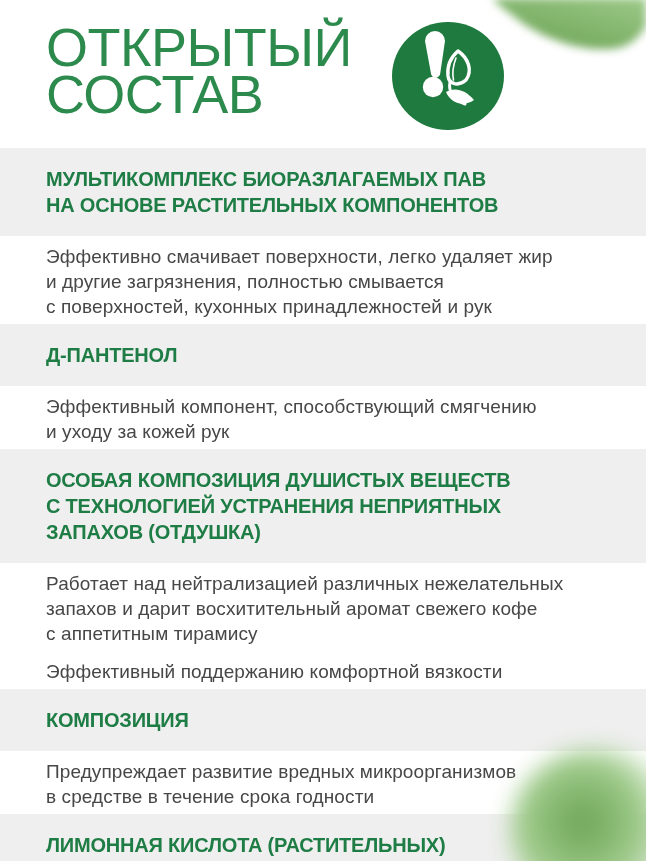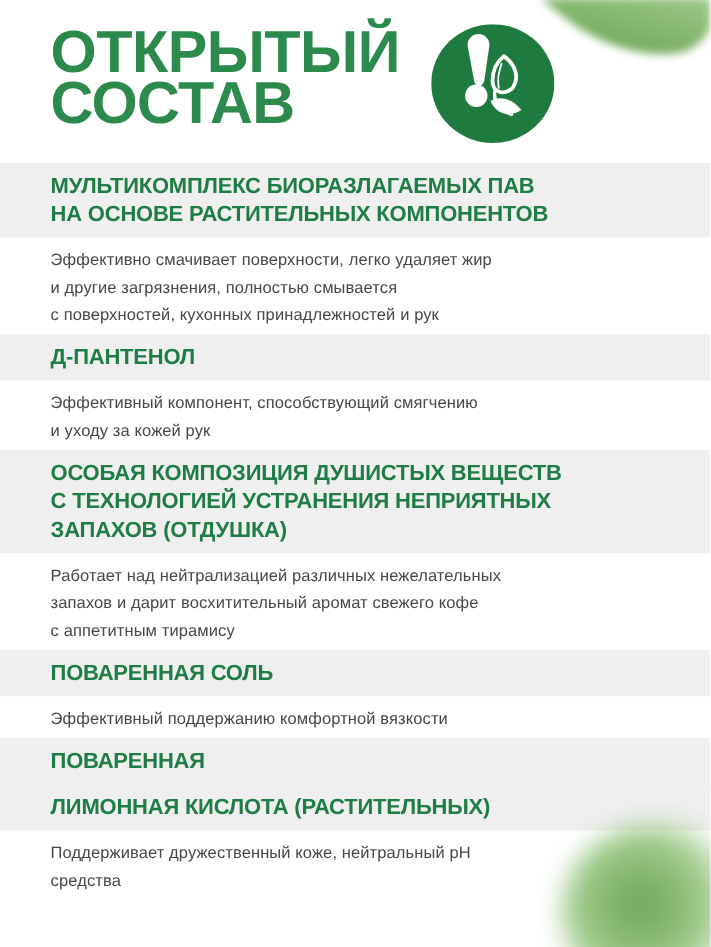--- a/index.html
+++ b/index.html
@@ -16,53 +16,53 @@
 
   
   .header { position: relative; height: 148px; z-index: 1; }
 
   .title {
     position: absolute;
     left: 46px;
     top: 24px;
     font-size: 54px;
     line-height: 47px;
-    font-weight: bold;
+    font-weight: normal;
     letter-spacing: -0.5px;
     color: var(--title-green, #2c8a4d);
     white-space: pre-line;
   }
 
   .badge {
     position: absolute;
     left: 392px;
     top: 22px;
     width: 112px;
     height: 108px;
   }
   .badge svg { display: block; width: 100%; height: 100%; }
 
   
   .sections { position: relative; z-index: 1; }
 
   .band {
     background: var(--band-bg, #efefef);
-    padding: 8px 46px;
+    padding: 18px 46px;
   }
   .heading {
     font-size: 20px;
     line-height: 26px;
     font-weight: bold;
     letter-spacing: -0.2px;
     color: var(--heading-green, #1e7c45);
     white-space: pre-line;
   }
   .desc {
     padding: 8px 72px 5px 46px;
-    font-size: 15px;
+    font-size: 19px;
     line-height: 25px;
     letter-spacing: 0.1px;
     color: var(--body-text, #474747);
     white-space: pre-line;
   }
 
   
   .leaf-top {
     position: absolute;
     left: 478px;
@@ -145,30 +145,29 @@
         <h2 class="heading">ОСОБАЯ КОМПОЗИЦИЯ ДУШИСТЫХ ВЕЩЕСТВ
 С ТЕХНОЛОГИЕЙ УСТРАНЕНИЯ НЕПРИЯТНЫХ
 ЗАПАХОВ (ОТДУШКА)</h2>
       </div>
       <p class="desc">Работает над нейтрализацией различных нежелательных
 запахов и дарит восхитительный аромат свежего кофе
 с аппетитным тирамису</p>
     </section>
 
     <section>
-      <div class="band">
-        <h2 class="heading">ПОВАРЕННАЯ СОЛЬ</h2>
-      </div>
       <p class="desc">Эффективный поддержанию комфортной вязкости</p>
     </section>
 
     <section>
       <div class="band">
-        <h2 class="heading">ПОВАРЕННАЯ</h2>
+        <h2 class="heading">КОМПОЗИЦИЯ</h2>
       </div>
+      <p class="desc">Предупреждает развитие вредных микроорганизмов
+в средстве в течение срока годности</p>
     </section>
 
     <section>
       <div class="band">
         <h2 class="heading">ЛИМОННАЯ КИСЛОТА (РАСТИТЕЛЬНЫХ)</h2>
       </div>
       <p class="desc">Поддерживает дружественный коже, нейтральный pH
 средства</p>
     </section>
 

